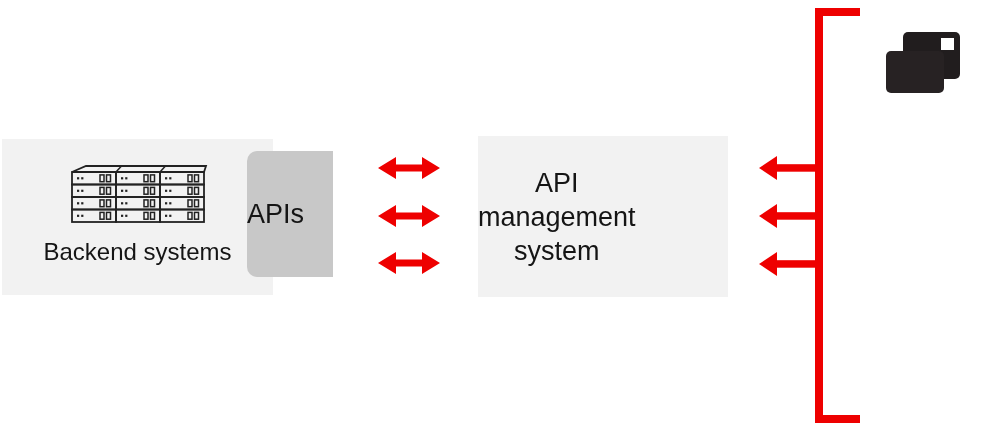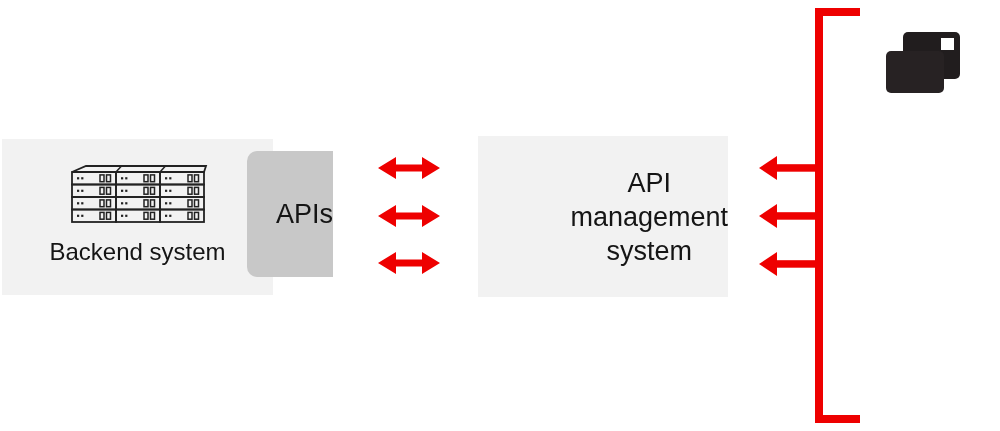--- a/index.html
+++ b/index.html
@@ -12,21 +12,21 @@
     --background:#ffffff;
     --outline-dark:#222222;
   }
   html,body{margin:0;padding:0;background:var(--background);}
   .stage{
     position:relative;width:1000px;height:431px;overflow:hidden;
     background:var(--background);
     font-family:"Liberation Sans",sans-serif;
     color:var(--text-dark);
   }
-  .panel{position:absolute;display:flex;align-items:center;justify-content:flex-end;}
+  .panel{position:absolute;display:flex;align-items:center;justify-content:flex-start;}
   .backend-panel{
     left:2px;top:139px;width:271px;height:156px;
     background:var(--panel-light);
     flex-direction:column;justify-content:flex-start;padding-top:24px;box-sizing:border-box;
   }
   .backend-label{font-size:24px;line-height:28px;margin-top:13px;color:var(--text-dark);}
   .apis-panel{
     left:247px;top:151px;width:86px;height:126px;
     background:var(--panel-gray);
     border-radius:10px 0 0 10px;
@@ -72,21 +72,21 @@
       <use href="#unit" x="4" y="21.5"></use>
         <use href="#unit" x="48" y="21.5"></use>
         <use href="#unit" x="92" y="21.5"></use>
       <use href="#unit" x="4" y="34"></use>
         <use href="#unit" x="48" y="34"></use>
         <use href="#unit" x="92" y="34"></use>
       <use href="#unit" x="4" y="46.5"></use>
         <use href="#unit" x="48" y="46.5"></use>
         <use href="#unit" x="92" y="46.5"></use>
     </svg>
-    <div class="backend-label">Backend system</div>
+    <div class="backend-label">Backend systems</div>
   </div>
 
   <div class="panel apis-panel">
     <div class="apis-label">APIs</div>
   </div>
 
   <svg class="biarrow a1" viewBox="0 0 64 28" aria-hidden="true">
     <polygon class="red" points="1,14 19,3 19,10.5 45,10.5 45,3 63,14 45,25 45,17.5 19,17.5 19,25"></polygon>
   </svg>
   <svg class="biarrow a2" viewBox="0 0 64 28" aria-hidden="true">

